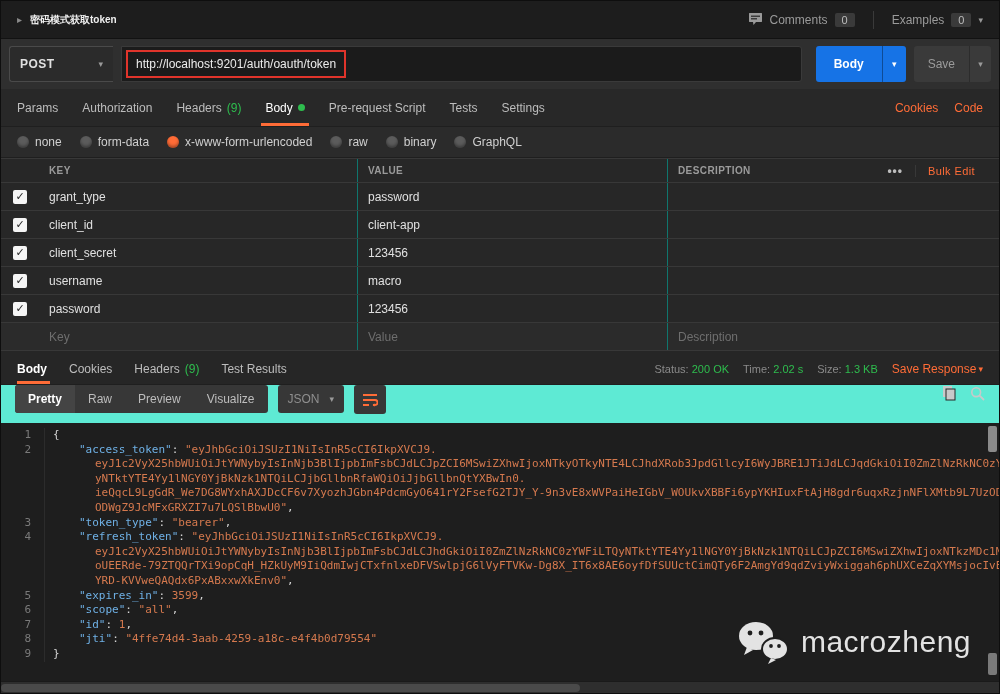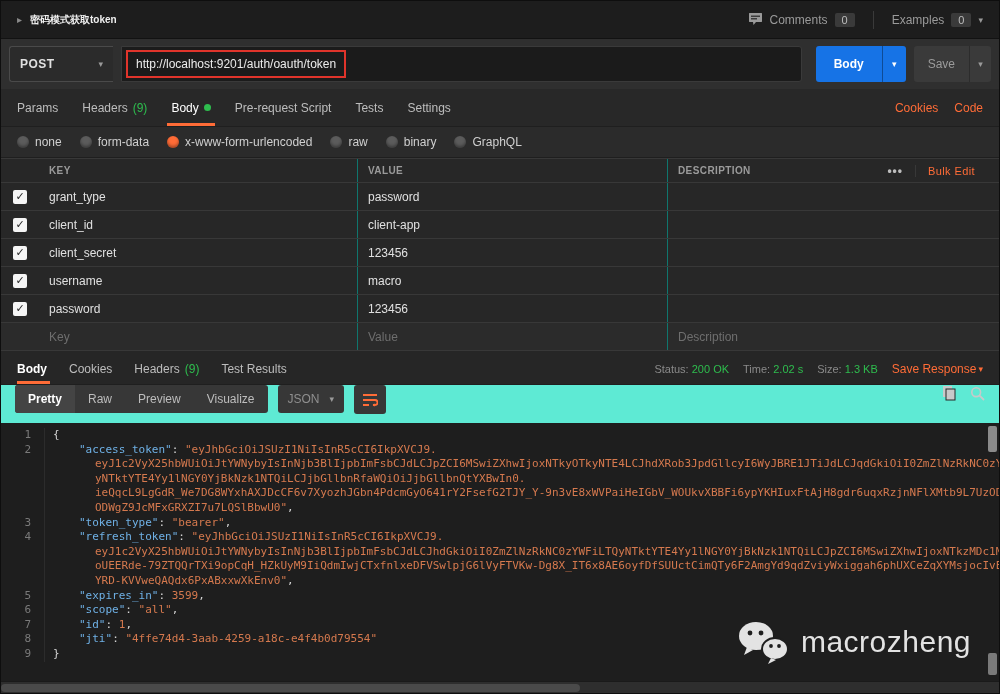--- a/index.html
+++ b/index.html
@@ -197,20 +197,23 @@
         <span class="caret">▾</span>
       </span>
   </div>
 </div>
 
 <div class="tabsbar">
   <div class="tab">
       <span>Params</span>
     </div>
   <div class="tab">
+      <span>Authorization</span>
+    </div>
+  <div class="tab">
     <span>Headers</span>
     <span class="count-green">(9)</span>
   </div>
   <div class="tab active">
     <span>Body</span>
     <span class="dot-green"></span>
   </div>
   <div class="tab">
       <span>Pre-request Script</span>
     </div>

